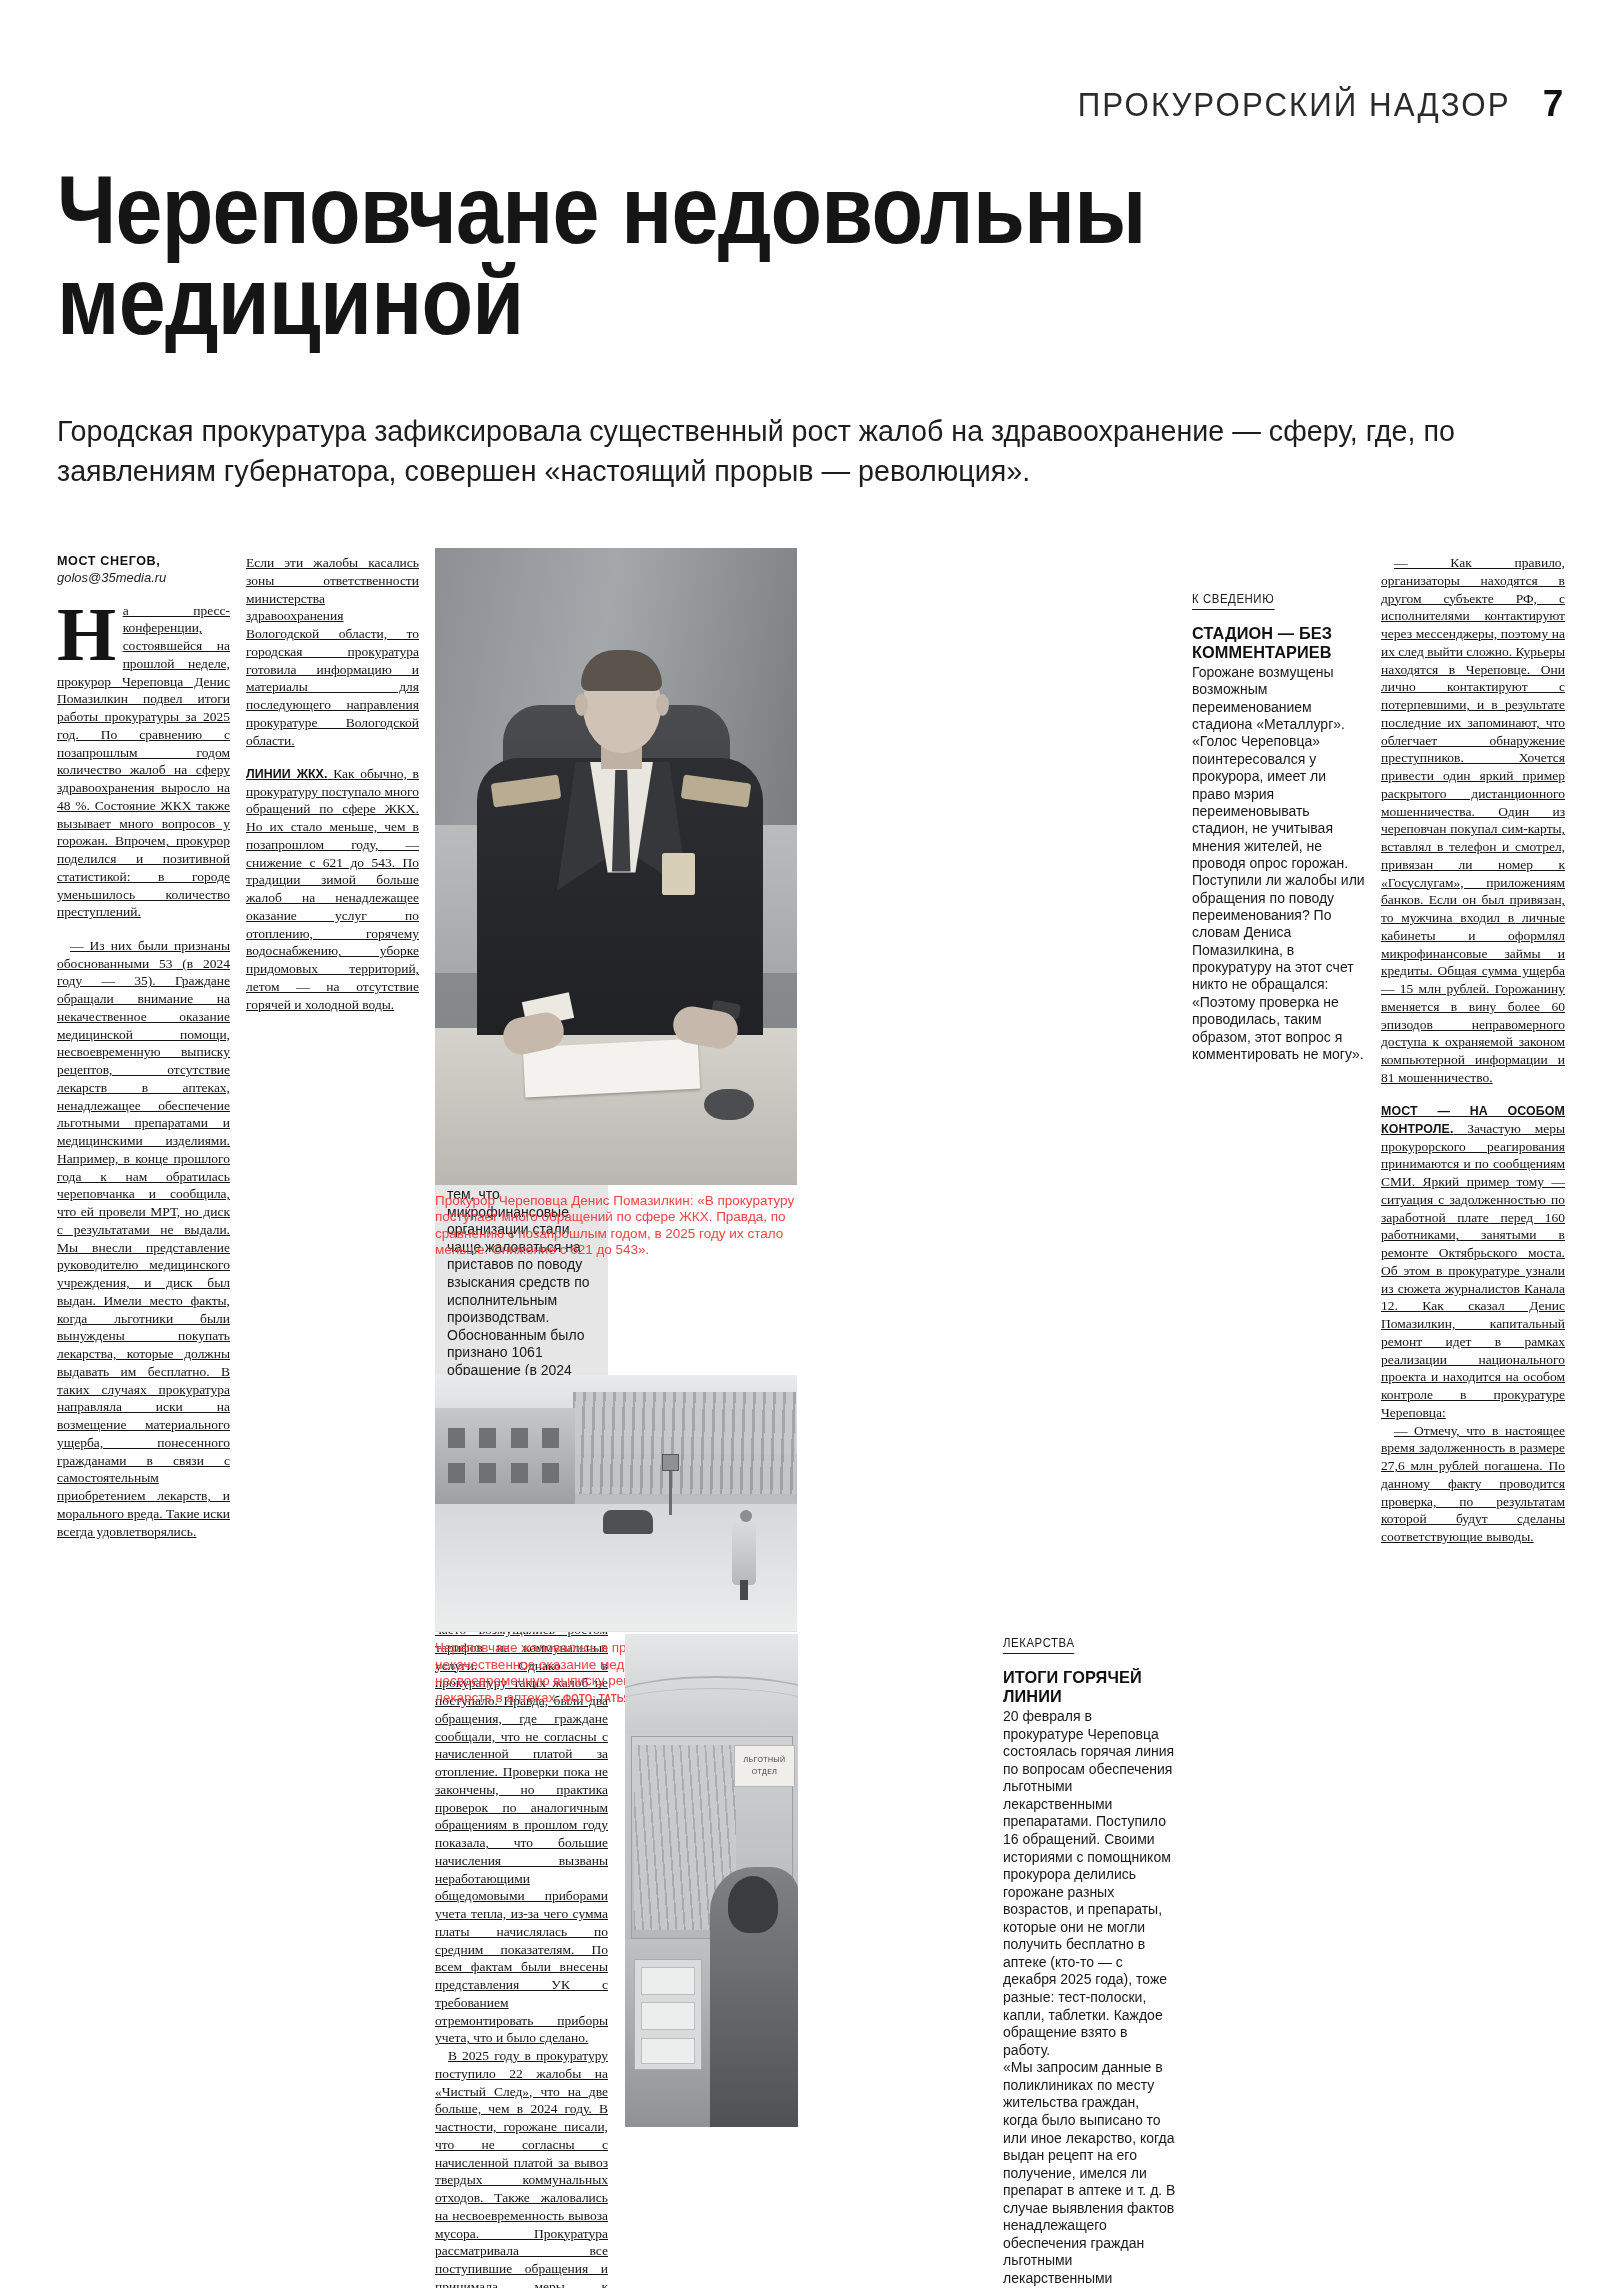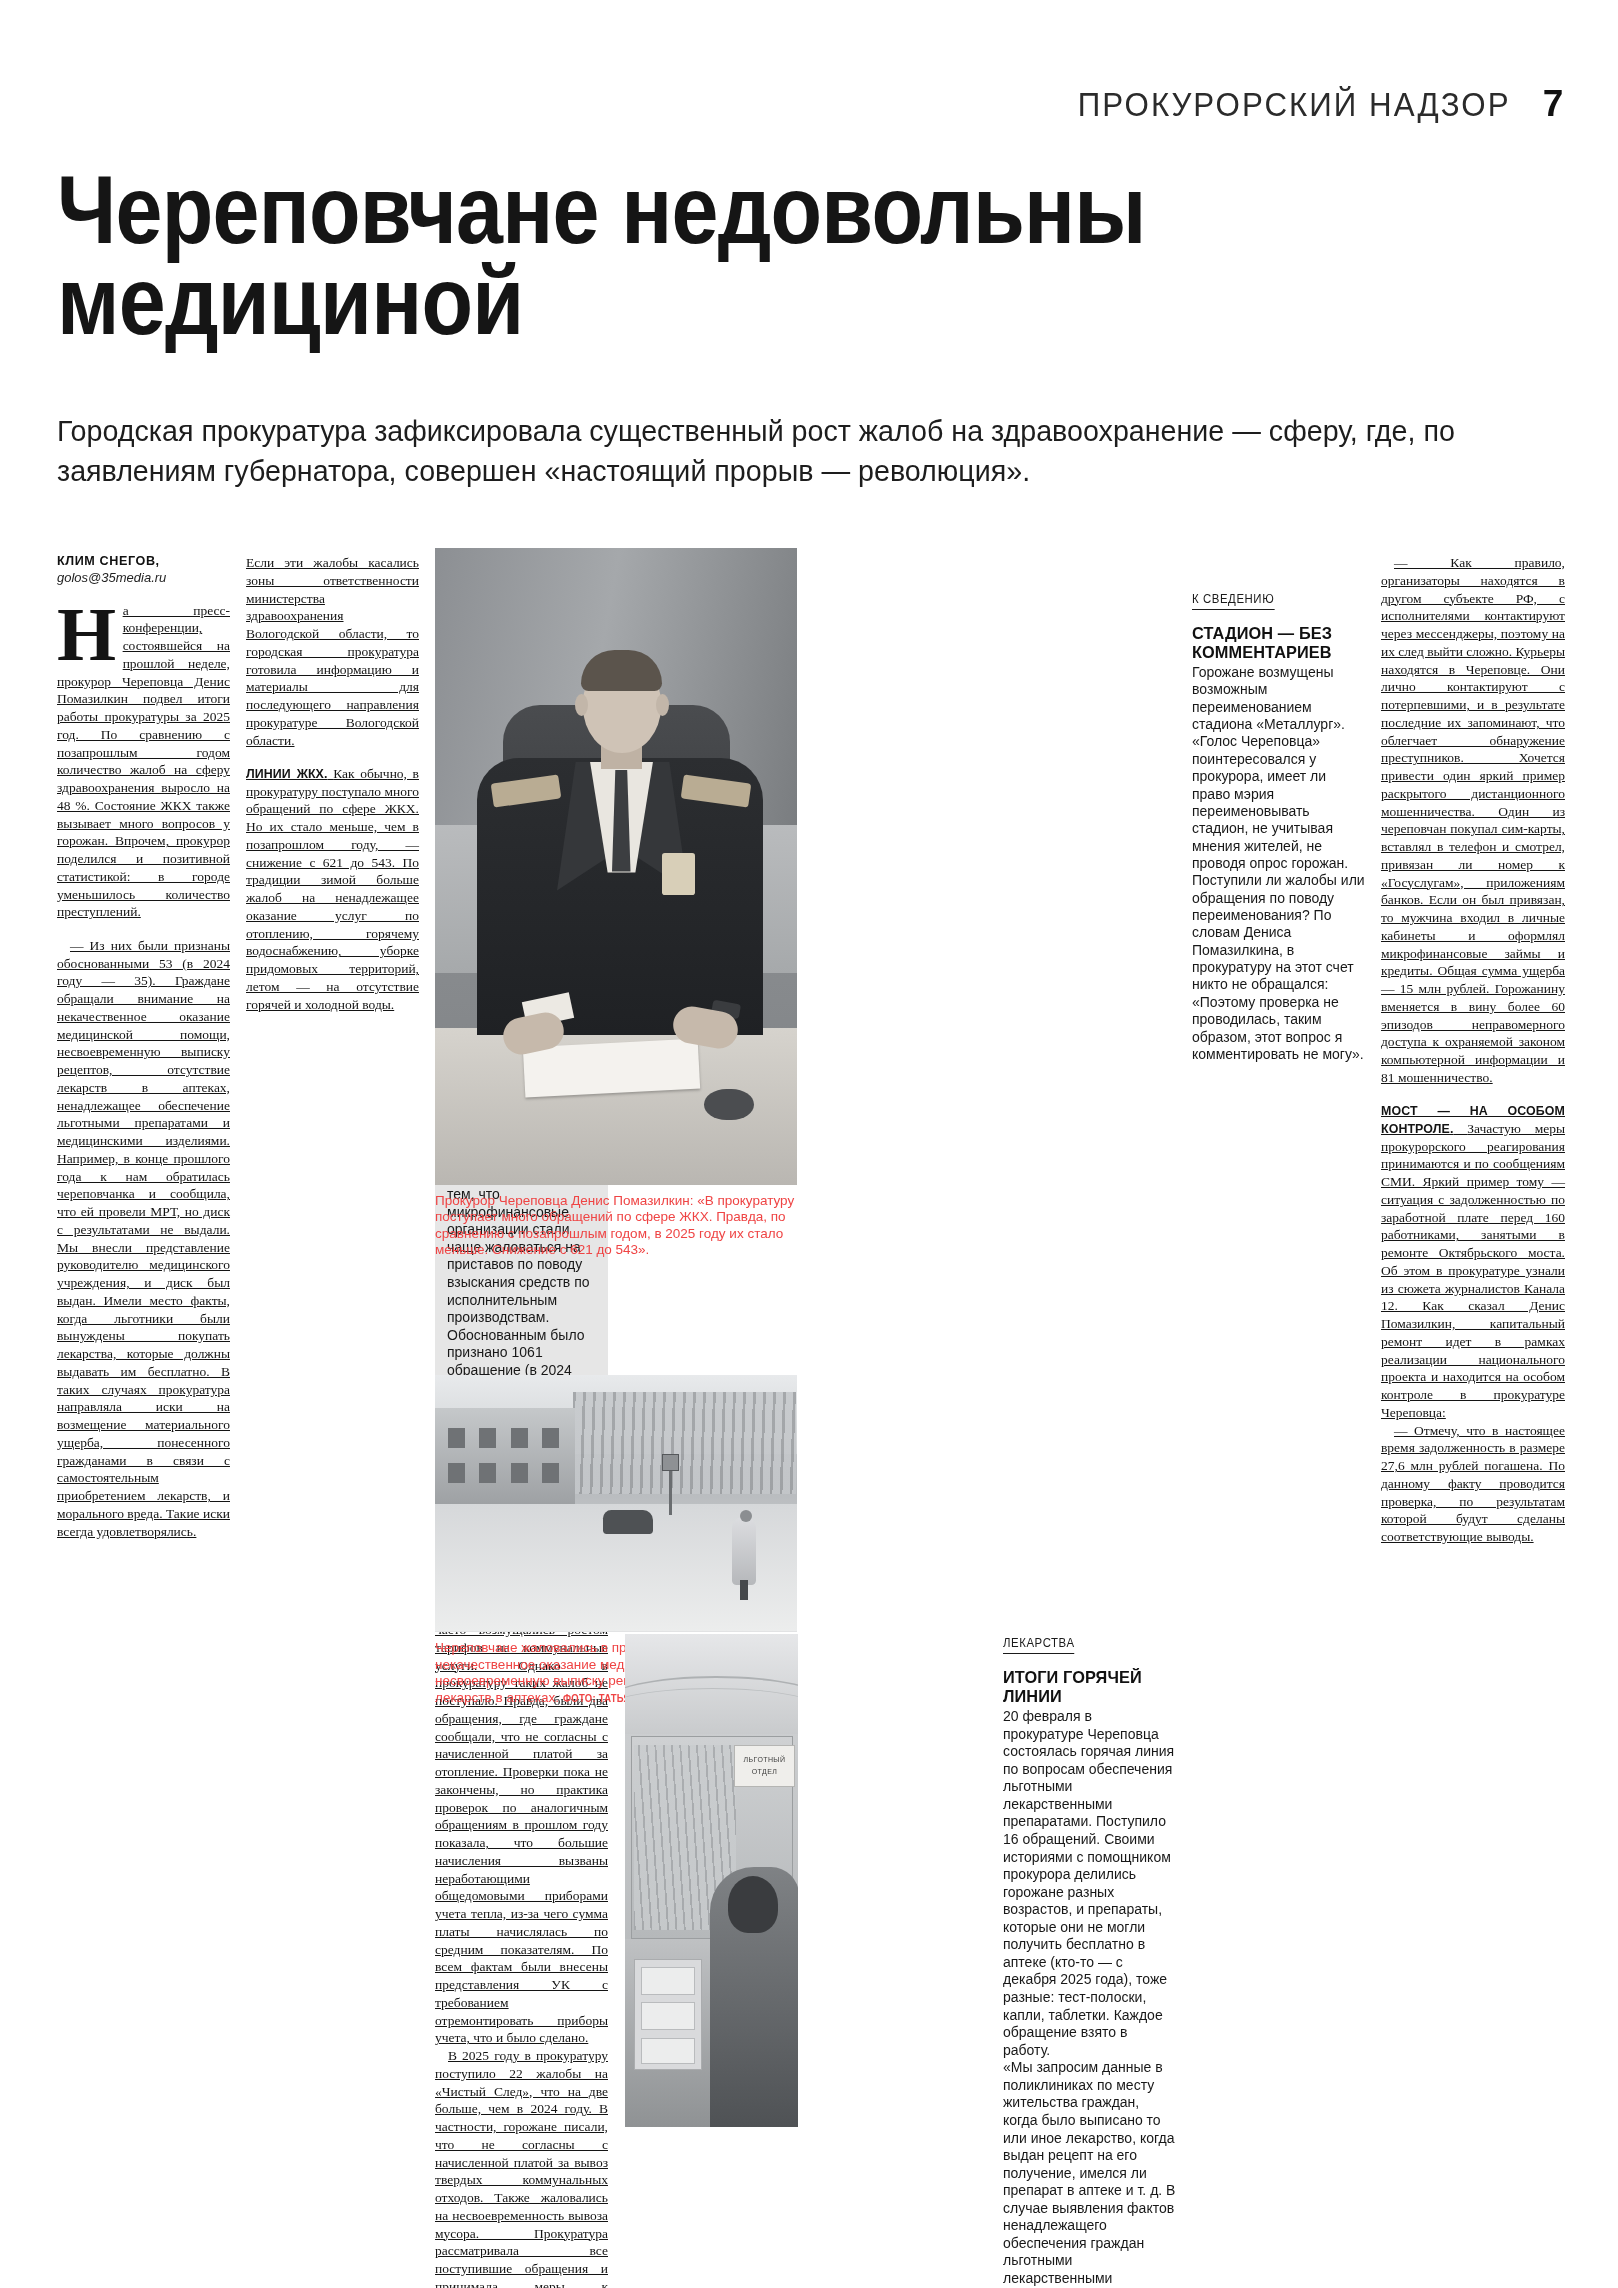--- a/index.html
+++ b/index.html
@@ -328,21 +328,21 @@
     <div>Череповчане недовольны</div>
     <div>медициной</div>
   </h1>
 
   <p class="deck">Городская прокуратура зафиксировала существенный рост жалоб на здравоохранение — сферу, где, по заявлениям губернатора, совершен «настоящий прорыв — революция».</p>
 
   <div class="grid">
 
     <div class="col c1">
       <div class="byline">
-        <span>КЛИМ СНЕГОВ,</span>
+        <span>МОСТ СНЕГОВ,</span>
         <span class="byline-mail">golos@35media.ru</span>
       </div>
 
       <div class="body dropcap-wrap">
         <span class="dropcap">Н</span>
         <p class="noind">а пресс-конференции, состоявшейся на прошлой неделе, прокурор Череповца Денис Помазилкин подвел итоги работы прокуратуры за 2025 год. По сравнению с позапрошлым годом количество жалоб на сферу здравоохранения выросло на 48 %. Состояние ЖКХ также вызывает много вопросов у горожан. Впрочем, прокурор поделился и позитивной статистикой: в городе уменьшилось количество преступлений.</p>
       </div>
 
       <div class="gap"></div>
 

